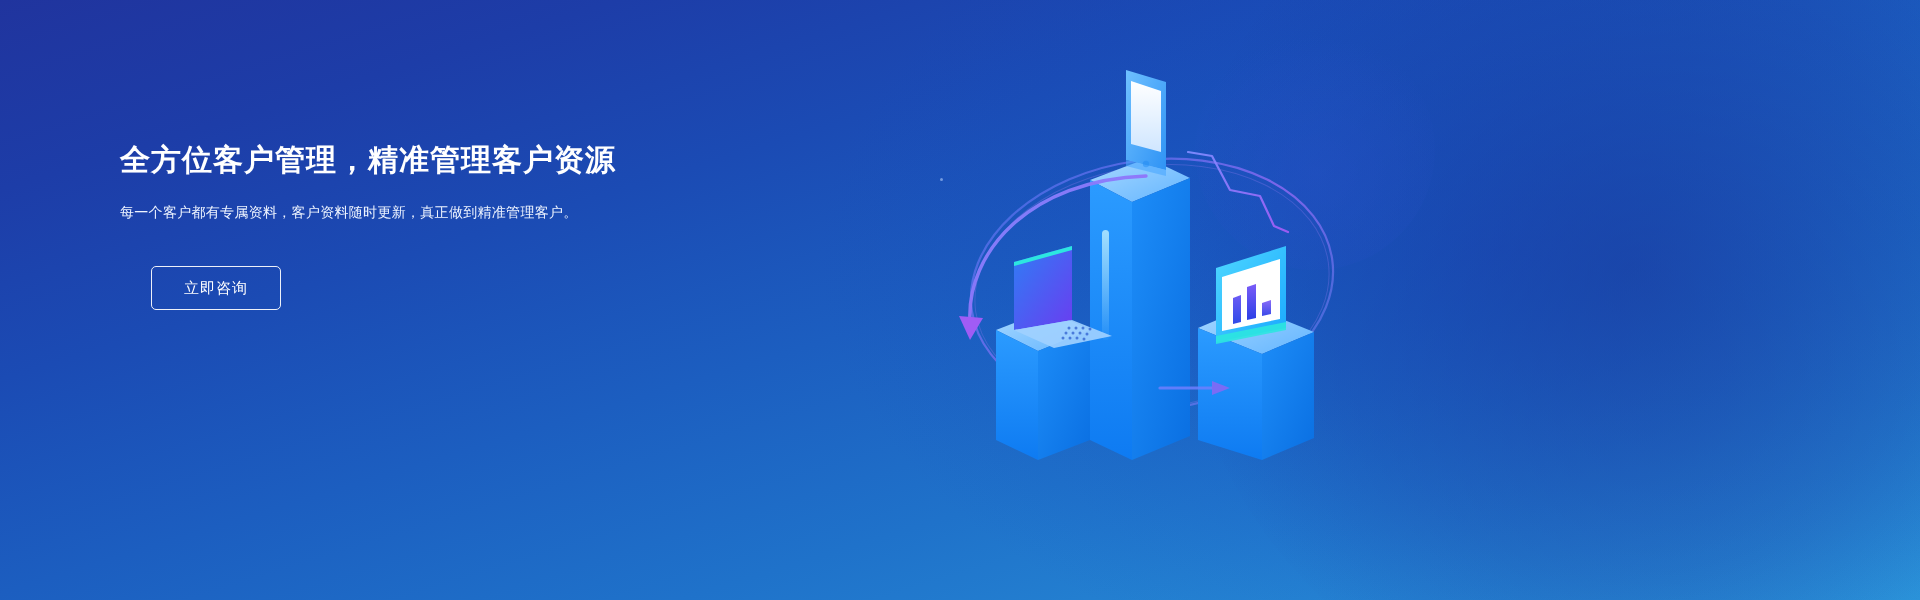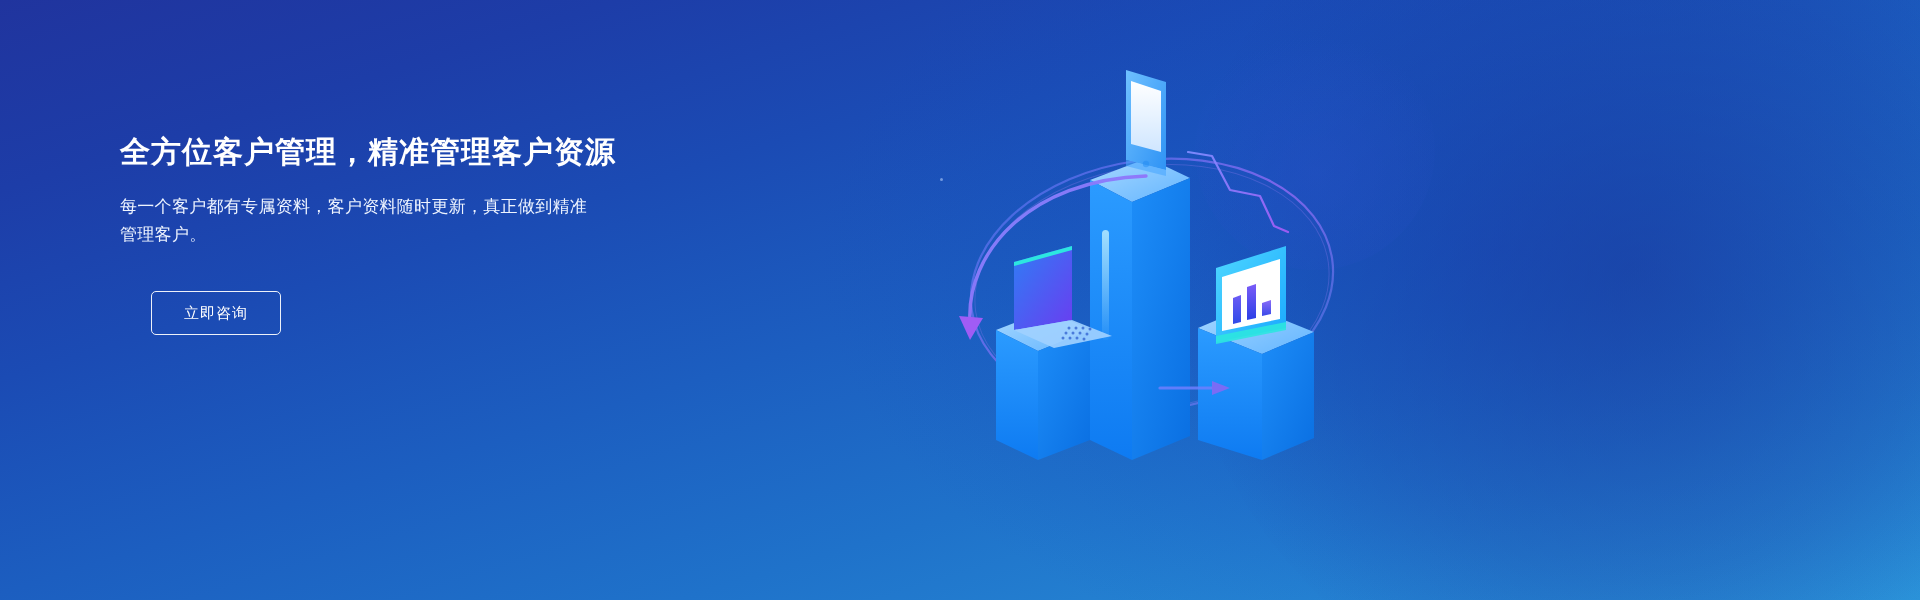--- a/index.html
+++ b/index.html
@@ -66,36 +66,36 @@
     width: 3px;
     height: 3px;
     border-radius: 50%;
     background: rgba(190, 215, 255, 0.55);
   }
 
   
   .content {
     position: absolute;
     left: 120px;
-    top: 132px;
+    top: 140px;
     width: 620px;
   }
   .headline {
     margin: 0;
     color: #ffffff;
     font-size: 30px;
     font-weight: bold;
     letter-spacing: 1px;
     line-height: 1.3;
     white-space: nowrap;
   }
   .subtitle {
     margin: 22px 0 0 0;
     color: #eef4ff;
-    font-size: 17px;
+    font-size: 14px;
     line-height: 1.65;
     width: 482px;
     letter-spacing: 0.3px;
   }
   .cta-button {
     display: inline-flex;
     align-items: center;
     justify-content: center;
     margin-top: 42px;
     width: 130px;

